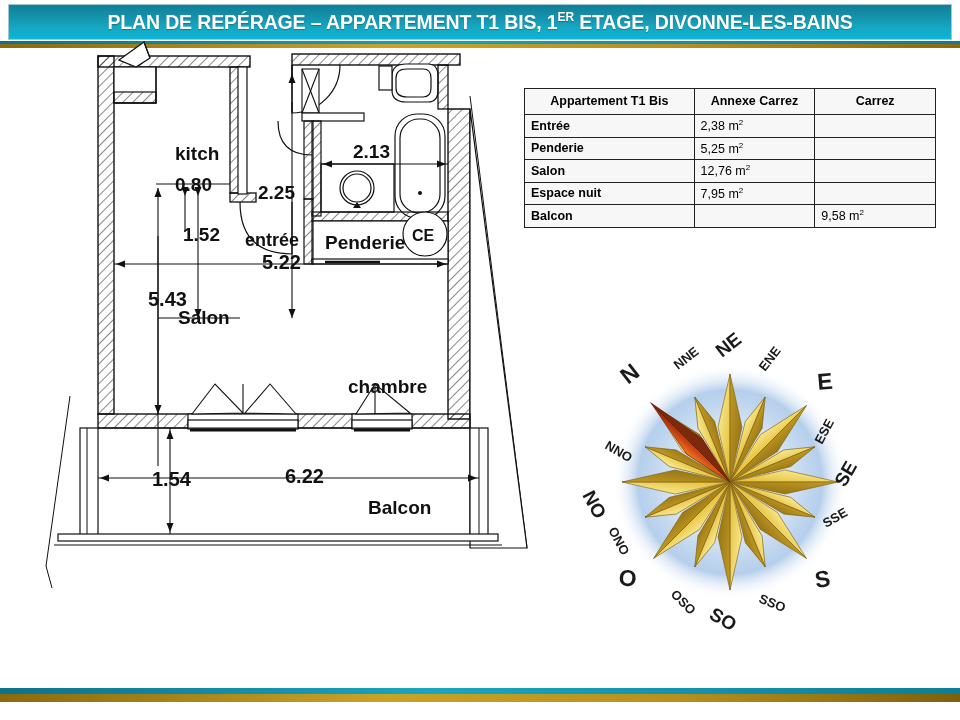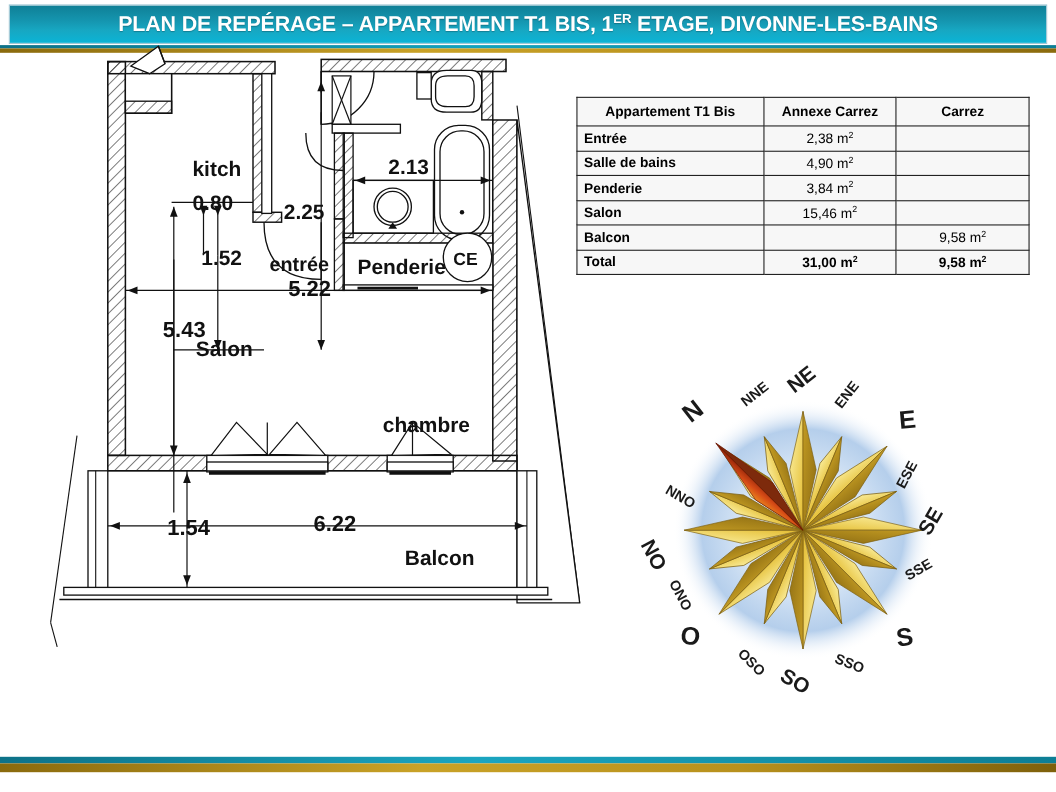--- a/index.html
+++ b/index.html
@@ -39,21 +39,21 @@
   .table-wrap{position:absolute;left:524px;top:88px;width:412px;}
   table.surfaces{border-collapse:collapse;width:412px;
     font-family:"Liberation Sans",sans-serif;font-size:12.5px;}
   table.surfaces th,table.surfaces td{
     border:1px solid #222;padding:3px 6px;background:#f7f7f7;
     line-height:1.15;box-sizing:border-box;margin-left:24px;
   }
   table.surfaces thead th{text-align:center;font-weight:bold;font-size:12.5px;height:26px;}
   table.surfaces tbody td{height:22px;}
   td.room{text-align:left;font-weight:bold;width:170px;}
-  td.num{text-align:center;width:121px;white-space:nowrap;}
+  td.num{text-align:left;width:121px;white-space:nowrap;}
   tr.total td{font-weight:bold;}
   sup.m2{font-size:8px;vertical-align:super;}
 
   
   .plan{position:absolute;left:40px;top:36px;width:500px;height:610px;}
   .plan svg{display:block;}
   .hand{font-family:"Liberation Sans",sans-serif;font-weight:bold;}
 
   
   .compass{position:absolute;left:560px;top:330px;width:340px;height:300px;}
@@ -282,42 +282,37 @@
           <th>Carrez</th>
         </tr>
       </thead>
       <tbody>
         <tr>
           <td class="room">Entrée</td>
           <td class="num"><span>2,38 m</span><sup class="m2">2</sup></td>
           <td class="num"></td>
         </tr>
         <tr>
-          <td class="room">Salle de bains</td>
-          <td class="num"><span>4,90 m</span><sup class="m2">2</sup></td>
+          <td class="room">Penderie</td>
+          <td class="num"><span>5,25 m</span><sup class="m2">2</sup></td>
           <td class="num"></td>
         </tr>
         <tr>
-          <td class="room">Penderie</td>
-          <td class="num"><span>3,84 m</span><sup class="m2">2</sup></td>
+          <td class="room">Salon</td>
+          <td class="num"><span>12,76 m</span><sup class="m2">2</sup></td>
           <td class="num"></td>
         </tr>
         <tr>
-          <td class="room">Salon</td>
-          <td class="num"><span>15,46 m</span><sup class="m2">2</sup></td>
+          <td class="room">Espace nuit</td>
+          <td class="num"><span>7,95 m</span><sup class="m2">2</sup></td>
           <td class="num"></td>
         </tr>
         <tr>
           <td class="room">Balcon</td>
           <td class="num"></td>
-          <td class="num"><span>9,58 m</span><sup class="m2">2</sup></td>
-        </tr>
-        <tr class="total">
-          <td class="room">Total</td>
-          <td class="num"><span>31,00 m</span><sup class="m2">2</sup></td>
           <td class="num"><span>9,58 m</span><sup class="m2">2</sup></td>
         </tr>
       </tbody>
     </table>
   </div>
 
   <div class="compass">
     <svg width="340" height="300" viewBox="0 0 340 300" xmlns="http://www.w3.org/2000/svg">
       <defs>
         <radialGradient id="glow" cx="50%" cy="50%" r="50%">

